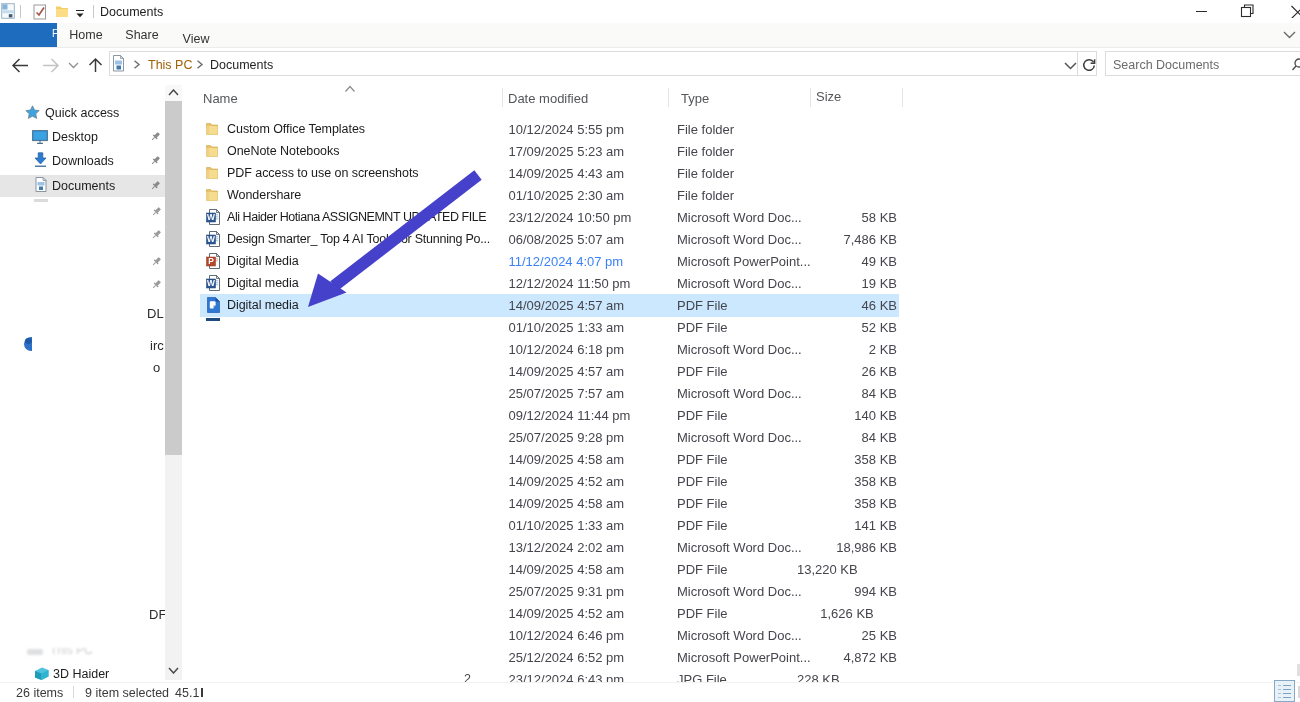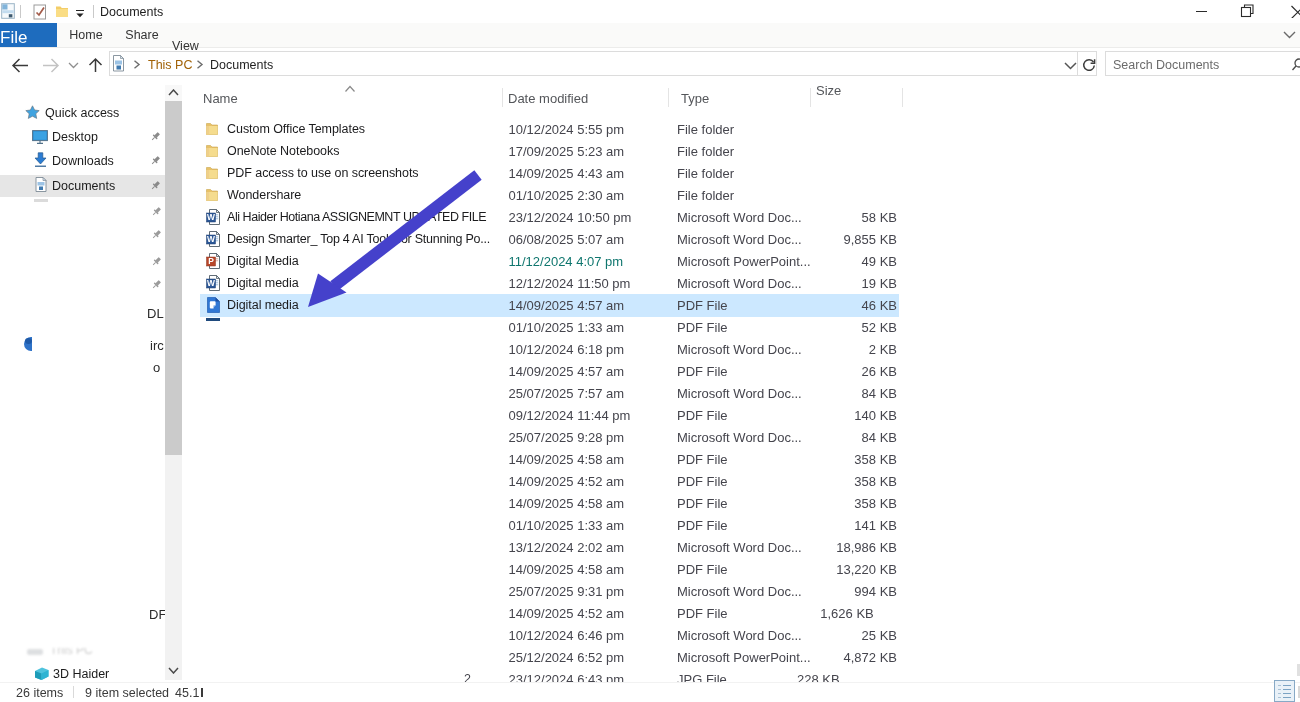--- a/index.html
+++ b/index.html
@@ -34,24 +34,24 @@
 <svg class="abs" style="left:1240px;top:4px" width="15" height="14" viewBox="0 0 15 14">
  <path d="M4.5 3 L4.5 1 L13 1 L13 9.5 L11 9.5" fill="none" stroke="#2b2b2b" stroke-width="1.1"></path>
  <rect x="1.5" y="3.5" width="9" height="9" fill="none" stroke="#2b2b2b" stroke-width="1.1"></rect>
 </svg>
 <svg class="abs" style="left:1291px;top:5px" width="9" height="13" viewBox="0 0 9 13">
  <path d="M0.5 1 L13 13.5 M13 1 L0.5 13.5" stroke="#2b2b2b" stroke-width="1.2"></path>
 </svg>
 
 <div class="abs" style="left:0;top:23px;width:1300px;height:24px;background:#fafaf9;border-bottom:1px solid #ececeb"></div>
 <div class="abs" style="left:0;top:23px;width:57px;height:24px;background:#1e6cbe"></div>
-<div class="txt" style="left:0px;top:28px;width:68px;text-align:left;font-size:17px;color:#fff">File</div>
+<div class="txt" style="left:0px;top:28px;width:68px;text-align:right;font-size:10px;color:#fff">File</div>
 <div class="txt" style="left:62px;top:28px;width:48px;text-align:center;font-size:12.5px;color:#333">Home</div>
 <div class="txt" style="left:118px;top:28px;width:48px;text-align:center;font-size:12.5px;color:#333">Share</div>
-<div class="txt" style="left:172px;top:39px;width:48px;font-size:12.5px;color:#333">View</div>
+<div class="txt" style="left:172px;top:32px;width:48px;text-align:center;font-size:12.5px;color:#333">View</div>
 <svg class="abs" style="left:1283px;top:31px" width="13" height="8" viewBox="0 0 13 8">
     <path d="M1 1 L6.5 6.5 L12 1" fill="none" stroke="#6a6a6a" stroke-width="1.4"></path>
   </svg>
 
 <svg class="abs" style="left:11px;top:57px" width="18" height="17" viewBox="0 0 18 17">
  <path d="M17 8.5 L2 8.5 M8.5 2 L2 8.5 L8.5 15" fill="none" stroke="#3a3a3a" stroke-width="1.5"></path>
 </svg>
 <svg class="abs" style="left:42px;top:57px" width="18" height="17" viewBox="0 0 18 17">
  <path d="M1 8.5 L16 8.5 M9.5 2 L16 8.5 L9.5 15" fill="none" stroke="#c3c3c3" stroke-width="1.5"></path>
 </svg>
@@ -196,21 +196,21 @@
 <svg class="abs" style="left:168px;top:667px" width="11" height="7" viewBox="0 0 11 7">
     <path d="M1 1 L5.5 6 L10 1" fill="none" stroke="#4a4a4a" stroke-width="1.5"></path>
   </svg>
 
 <div class="txt" style="left:203px;top:90.5px;font-size:13px;color:#54565a">Name</div>
 <svg class="abs" style="left:344px;top:85px" width="12" height="8" viewBox="0 0 12 8">
     <path d="M1.5 6.5 L6 1.5 L10.5 6.5" fill="none" stroke="#8a8a8a" stroke-width="1.2"></path>
   </svg>
 <div class="txt" style="left:508px;top:90.5px;font-size:13px;color:#54565a">Date modified</div>
 <div class="txt" style="left:681px;top:90.5px;font-size:13px;color:#54565a">Type</div>
-<div class="txt" style="left:816px;top:83px;font-size:13px;color:#54565a">Size</div>
+<div class="txt" style="left:816px;top:89px;font-size:13px;color:#54565a">Size</div>
 <div class="abs" style="left:502px;top:88px;width:1px;height:19px;background:#e4e4e4"></div>
 <div class="abs" style="left:668px;top:88px;width:1px;height:19px;background:#e4e4e4"></div>
 <div class="abs" style="left:810px;top:88px;width:1px;height:19px;background:#e4e4e4"></div>
 <div class="abs" style="left:902px;top:88px;width:1px;height:19px;background:#e4e4e4"></div>
 
 <div class="abs" style="left:200px;top:294px;width:699px;height:23px;background:#cce8ff"></div>
 <svg style="position:absolute;left:206px;top:121px" width="12" height="14" viewBox="0 0 12 14">
     <path d="M0.5 2.5 L4.5 2.5 L6 4 L11.5 4 L11.5 13.5 L0.5 13.5 Z" fill="#e8c168" stroke="#c9a64e" stroke-width="0.6"></path>
 <path d="M0.5 5 L11.5 5 L11.5 13.5 L0.5 13.5 Z" fill="#f5dc8e"></path>
 <path d="M0.5 5 L3.2 5 L3.2 13.5 L0.5 13.5 Z" fill="#efcf8a"></path>
@@ -260,31 +260,31 @@
 <path d="M10.5 0.5 L10.5 3.5 L13.5 3.5 Z" fill="#dce6ee" stroke="#4e5b66" stroke-width="0.8"></path>
 <rect x="9.2" y="5.2" width="3" height="1.1" fill="#a7c4e0"></rect>
 <rect x="9.2" y="7.2" width="3" height="1.1" fill="#a7c4e0"></rect>
 <rect x="9.2" y="9.2" width="3" height="1.1" fill="#a7c4e0"></rect>
 <rect x="0.5" y="4" width="9" height="9" fill="#2b5797" stroke="#1e3f6f" stroke-width="0.5"></rect>
 <text x="5" y="11.3" font-size="8.4" font-weight="bold" fill="#fff" text-anchor="middle" font-family="Liberation Sans,sans-serif">W</text>
   </svg>
 <div class="txt" style="left:227px;top:232px;font-size:12.5px;letter-spacing:-0.24px;color:#1b1b1d">Design Smarter_ Top 4 AI Tools for Stunning Po...</div>
 <div class="txt" style="left:508.5px;top:232px;font-size:13px;color:#45454d">06/08/2025 5:07 am</div>
 <div class="txt" style="left:677px;top:232px;font-size:13px;color:#45454d">Microsoft Word Doc...</div>
-<div class="txt" style="left:797px;top:232px;width:100px;text-align:right;font-size:13px;color:#45454d">9,855 KB</div>
+<div class="txt" style="left:797px;top:232px;width:100px;text-align:right;font-size:13px;color:#45454d">7,486 KB</div>
 <svg style="position:absolute;left:206px;top:253px" width="14" height="16" viewBox="0 0 14 16">
     <path d="M3.5 0.5 L10.5 0.5 L13.5 3.5 L13.5 15.5 L3.5 15.5 Z" fill="#fff" stroke="#4e5b66" stroke-width="0.9"></path>
 <path d="M10.5 0.5 L10.5 3.5 L13.5 3.5 Z" fill="#eee0dc" stroke="#4e5b66" stroke-width="0.8"></path>
 <rect x="9.2" y="5.2" width="3" height="1.1" fill="#e0b5a7"></rect>
 <rect x="9.2" y="7.2" width="3" height="1.1" fill="#e0b5a7"></rect>
 <rect x="0.5" y="4" width="9" height="9" fill="#b7472a" stroke="#8f3520" stroke-width="0.5"></rect>
 <text x="5" y="11.3" font-size="8.4" font-weight="bold" fill="#fff" text-anchor="middle" font-family="Liberation Sans,sans-serif">P</text>
   </svg>
 <div class="txt" style="left:227px;top:254px;font-size:12.5px;letter-spacing:-0.05px;color:#1b1b1d">Digital Media</div>
-<div class="txt" style="left:508.5px;top:254px;font-size:13px;color:#0f766e">11/12/2024 4:07 pm</div>
+<div class="txt" style="left:508.5px;top:254px;font-size:13px;color:#3b82f6">11/12/2024 4:07 pm</div>
 <div class="txt" style="left:677px;top:254px;font-size:13px;color:#45454d">Microsoft PowerPoint...</div>
 <div class="txt" style="left:797px;top:254px;width:100px;text-align:right;font-size:13px;color:#45454d">49 KB</div>
 <svg style="position:absolute;left:206px;top:275px" width="14" height="16" viewBox="0 0 14 16">
     <path d="M3.5 0.5 L10.5 0.5 L13.5 3.5 L13.5 15.5 L3.5 15.5 Z" fill="#fff" stroke="#4e5b66" stroke-width="0.9"></path>
 <path d="M10.5 0.5 L10.5 3.5 L13.5 3.5 Z" fill="#dce6ee" stroke="#4e5b66" stroke-width="0.8"></path>
 <rect x="9.2" y="5.2" width="3" height="1.1" fill="#a7c4e0"></rect>
 <rect x="9.2" y="7.2" width="3" height="1.1" fill="#a7c4e0"></rect>
 <rect x="9.2" y="9.2" width="3" height="1.1" fill="#a7c4e0"></rect>
 <rect x="0.5" y="4" width="9" height="9" fill="#2b5797" stroke="#1e3f6f" stroke-width="0.5"></rect>
 <text x="5" y="11.3" font-size="8.4" font-weight="bold" fill="#fff" text-anchor="middle" font-family="Liberation Sans,sans-serif">W</text>
@@ -331,21 +331,21 @@
 <div class="txt" style="left:677px;top:496px;font-size:13px;color:#45454d">PDF File</div>
 <div class="txt" style="left:797px;top:496px;width:100px;text-align:right;font-size:13px;color:#45454d">358 KB</div>
 <div class="txt" style="left:508.5px;top:518px;font-size:13px;color:#45454d">01/10/2025 1:33 am</div>
 <div class="txt" style="left:677px;top:518px;font-size:13px;color:#45454d">PDF File</div>
 <div class="txt" style="left:797px;top:518px;width:100px;text-align:right;font-size:13px;color:#45454d">141 KB</div>
 <div class="txt" style="left:508.5px;top:540px;font-size:13px;color:#45454d">13/12/2024 2:02 am</div>
 <div class="txt" style="left:677px;top:540px;font-size:13px;color:#45454d">Microsoft Word Doc...</div>
 <div class="txt" style="left:797px;top:540px;width:100px;text-align:right;font-size:13px;color:#45454d">18,986 KB</div>
 <div class="txt" style="left:508.5px;top:562px;font-size:13px;color:#45454d">14/09/2025 4:58 am</div>
 <div class="txt" style="left:677px;top:562px;font-size:13px;color:#45454d">PDF File</div>
-<div class="txt" style="left:797px;top:562px;width:100px;text-align:right;font-size:13px;color:#45454d">13,220 KB</div>
+<div class="txt" style="left:797px;top:562px;width:100px;font-size:13px;color:#45454d">13,220 KB</div>
 <div class="txt" style="left:508.5px;top:584px;font-size:13px;color:#45454d">25/07/2025 9:31 pm</div>
 <div class="txt" style="left:677px;top:584px;font-size:13px;color:#45454d">Microsoft Word Doc...</div>
 <div class="txt" style="left:797px;top:584px;width:100px;text-align:right;font-size:13px;color:#45454d">994 KB</div>
 <div class="txt" style="left:508.5px;top:606px;font-size:13px;color:#45454d">14/09/2025 4:52 am</div>
 <div class="txt" style="left:677px;top:606px;font-size:13px;color:#45454d">PDF File</div>
 <div class="txt" style="left:797px;top:606px;width:100px;text-align:center;font-size:13px;color:#45454d">1,626 KB</div>
 <div class="txt" style="left:508.5px;top:628px;font-size:13px;color:#45454d">10/12/2024 6:46 pm</div>
 <div class="txt" style="left:677px;top:628px;font-size:13px;color:#45454d">Microsoft Word Doc...</div>
 <div class="txt" style="left:797px;top:628px;width:100px;text-align:right;font-size:13px;color:#45454d">25 KB</div>
 <div class="txt" style="left:508.5px;top:650px;font-size:13px;color:#45454d">25/12/2024 6:52 pm</div>

